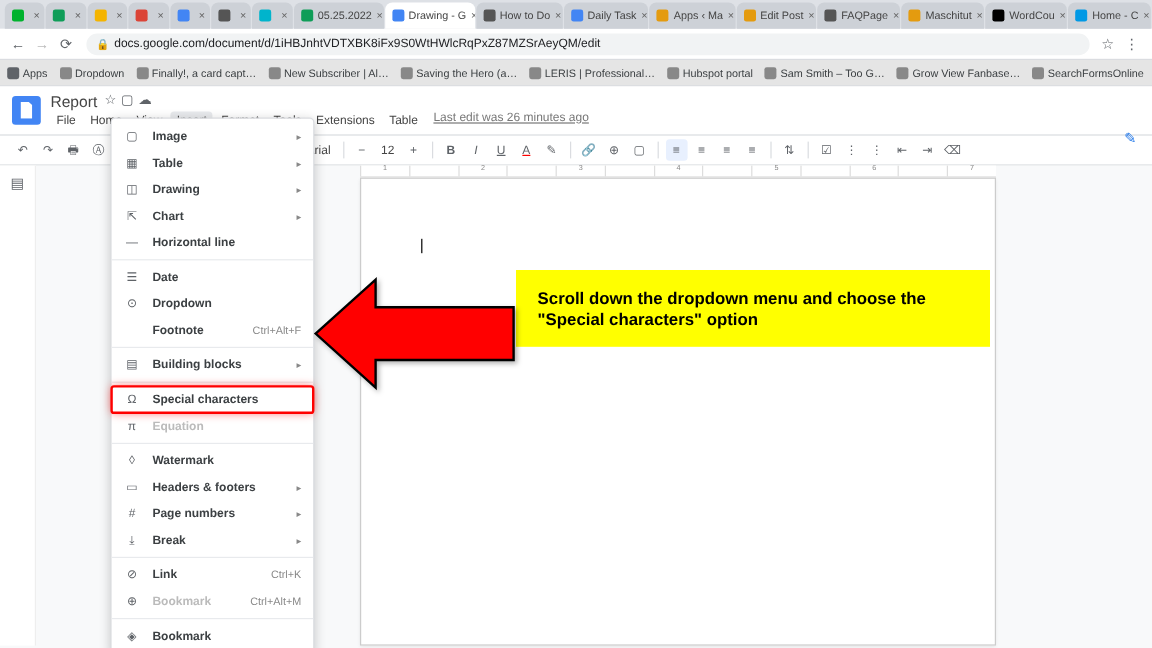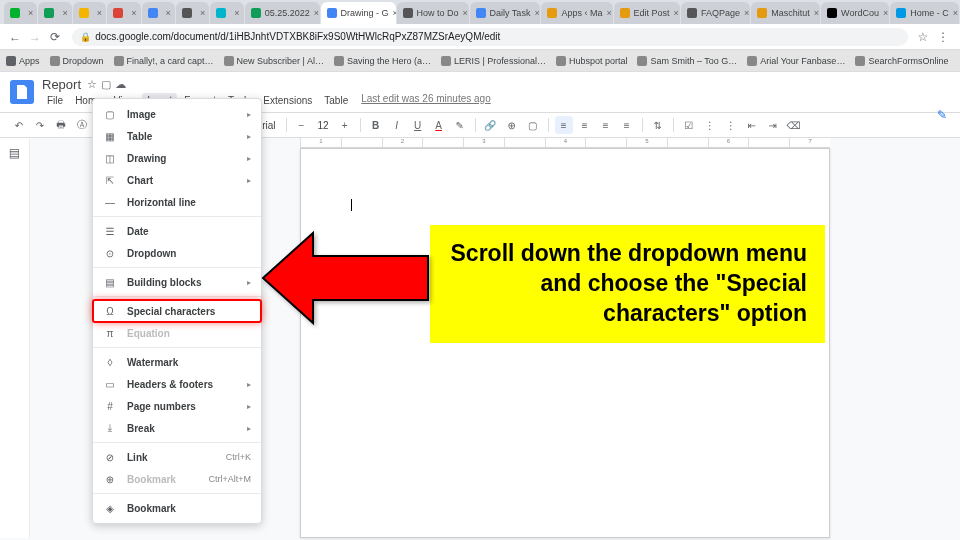--- a/index.html
+++ b/index.html
@@ -18,21 +18,21 @@
 .lock { margin-right: 4px; font-size: 9px; }
 
 .bm-bar { height: 22px; background: #e5e5e5; display: flex; align-items: center; padding: 0 6px; border-bottom: 1px solid #dadce0; font-size: 9px; color: #3c4043; }
 .bm { display: flex; align-items: center; margin-right: 10px; cursor: pointer; white-space: nowrap; }
 .bm .bi { width: 10px; height: 10px; margin-right: 3px; background: #888; border-radius: 2px; }
 
 .docs-header { height: 40px; background: #fff; display: flex; align-items: center; padding: 0 10px; }
 .docs-logo { width: 24px; height: 24px; background: #4285f4; border-radius: 3px; margin-right: 8px; display: flex; align-items: center; justify-content: center; }
 .docs-logo::after { content: ''; width: 10px; height: 14px; background: #fff; clip-path: polygon(0 0, 70% 0, 100% 20%, 100% 100%, 0 100%); }
 .doc-title-area { display: flex; flex-direction: column; }
-.doc-title-row { display: flex; align-items: center; gap: 6px; }
+.doc-title-row { display: flex; align-items: flex-start; gap: 6px; }
 .doc-title { font-size: 13px; color: #444; }
 .doc-icons { display: flex; gap: 4px; color: #5f6368; font-size: 11px; }
 .menu-row { display: flex; gap: 2px; font-size: 10px; color: #444; margin-top: 1px; }
 .menu-item { padding: 2px 5px; cursor: pointer; border-radius: 3px; }
 .menu-item.open { background: #e8eaed; }
 .last-edit { font-size: 10px; color: #777; text-decoration: underline; margin-left: 6px; }
 
 .toolbar { height: 26px; background: #fff; border-top: 1px solid #dadce0; border-bottom: 1px solid #dadce0; display: flex; align-items: center; padding: 0 10px; gap: 3px; }
 .tb-btn { width: 18px; height: 18px; display: flex; align-items: center; justify-content: center; color: #5f6368; font-size: 10px; cursor: pointer; }
 .tb-sep { width: 1px; height: 14px; background: #dadce0; margin: 0 3px; }
@@ -53,21 +53,21 @@
 .dd-icon { width: 14px; margin-right: 10px; text-align: center; color: #5f6368; font-size: 10px; }
 .dd-label { flex: 1; font-weight: bold; }
 .dd-shortcut { font-size: 9px; color: #888; }
 .dd-arrow { font-size: 8px; color: #888; }
 .dd-item.disabled { color: #bbb; }
 .dd-sep { height: 1px; background: #e8eaed; margin: 3px 0; }
 
 .big-arrow { position: absolute; left: 253px; top: 228px; z-index: 200; }
 .big-arrow svg { filter: drop-shadow(2px 2px 2px rgba(0,0,0,0.3)); }
 
-.callout { position: absolute; left: 430px; top: 225px; width: 395px; background: #ffff00; padding: 14px 18px; z-index: 150; font-size: 23px; font-weight: bold; color: #000; text-align: right; line-height: 1.3; }
+.callout { position: absolute; left: 430px; top: 225px; width: 395px; background: #ffff00; padding: 14px 18px; z-index: 150; font-size: 14px; font-weight: bold; color: #000; text-align: left; line-height: 1.3; }
 
 .edit-btn { position: absolute; right: 8px; top: 105px; width: 20px; height: 20px; color: #1a73e8; font-size: 12px; cursor: pointer; display: flex; align-items: center; justify-content: center; }
 </style>
 </head>
 <body>
 
 <div class="tab-strip" id="tab-strip">
     <div class="tab inactive">
       <span class="favicon" style="background:#00b22d"></span>
       <span></span>
@@ -195,21 +195,21 @@
     <div class="bm">
       <span class="bi"></span>
       <span>Hubspot portal</span>
     </div>
     <div class="bm">
       <span class="bi"></span>
       <span>Sam Smith – Too G…</span>
     </div>
     <div class="bm">
       <span class="bi"></span>
-      <span>Arial Your Fanbase…</span>
+      <span>Grow View Fanbase…</span>
     </div>
     <div class="bm">
       <span class="bi"></span>
       <span>SearchFormsOnline</span>
     </div>
   </div>
 
 <div class="docs-header">
   <div class="docs-logo"></div>
   <div class="doc-title-area">
@@ -339,20 +339,25 @@
     </div>
     <div class="dd-sep"></div>
     <div class="dd-item">
       <span class="dd-icon">☰</span>
       <span class="dd-label">Date</span>
     </div>
     <div class="dd-item">
       <span class="dd-icon">⊙</span>
       <span class="dd-label">Dropdown</span>
     </div>
+    <div class="dd-item">
+      <span class="dd-icon"></span>
+      <span class="dd-label">Footnote</span>
+      <span class="dd-shortcut">Ctrl+Alt+F</span>
+    </div>
     <div class="dd-sep"></div>
     <div class="dd-item">
       <span class="dd-icon">▤</span>
       <span class="dd-label">Building blocks</span>
       <span class="dd-arrow">▸</span>
     </div>
     <div class="dd-sep"></div>
     <div class="dd-item highlighted">
       <span class="dd-icon">Ω</span>
       <span class="dd-label">Special characters</span>

